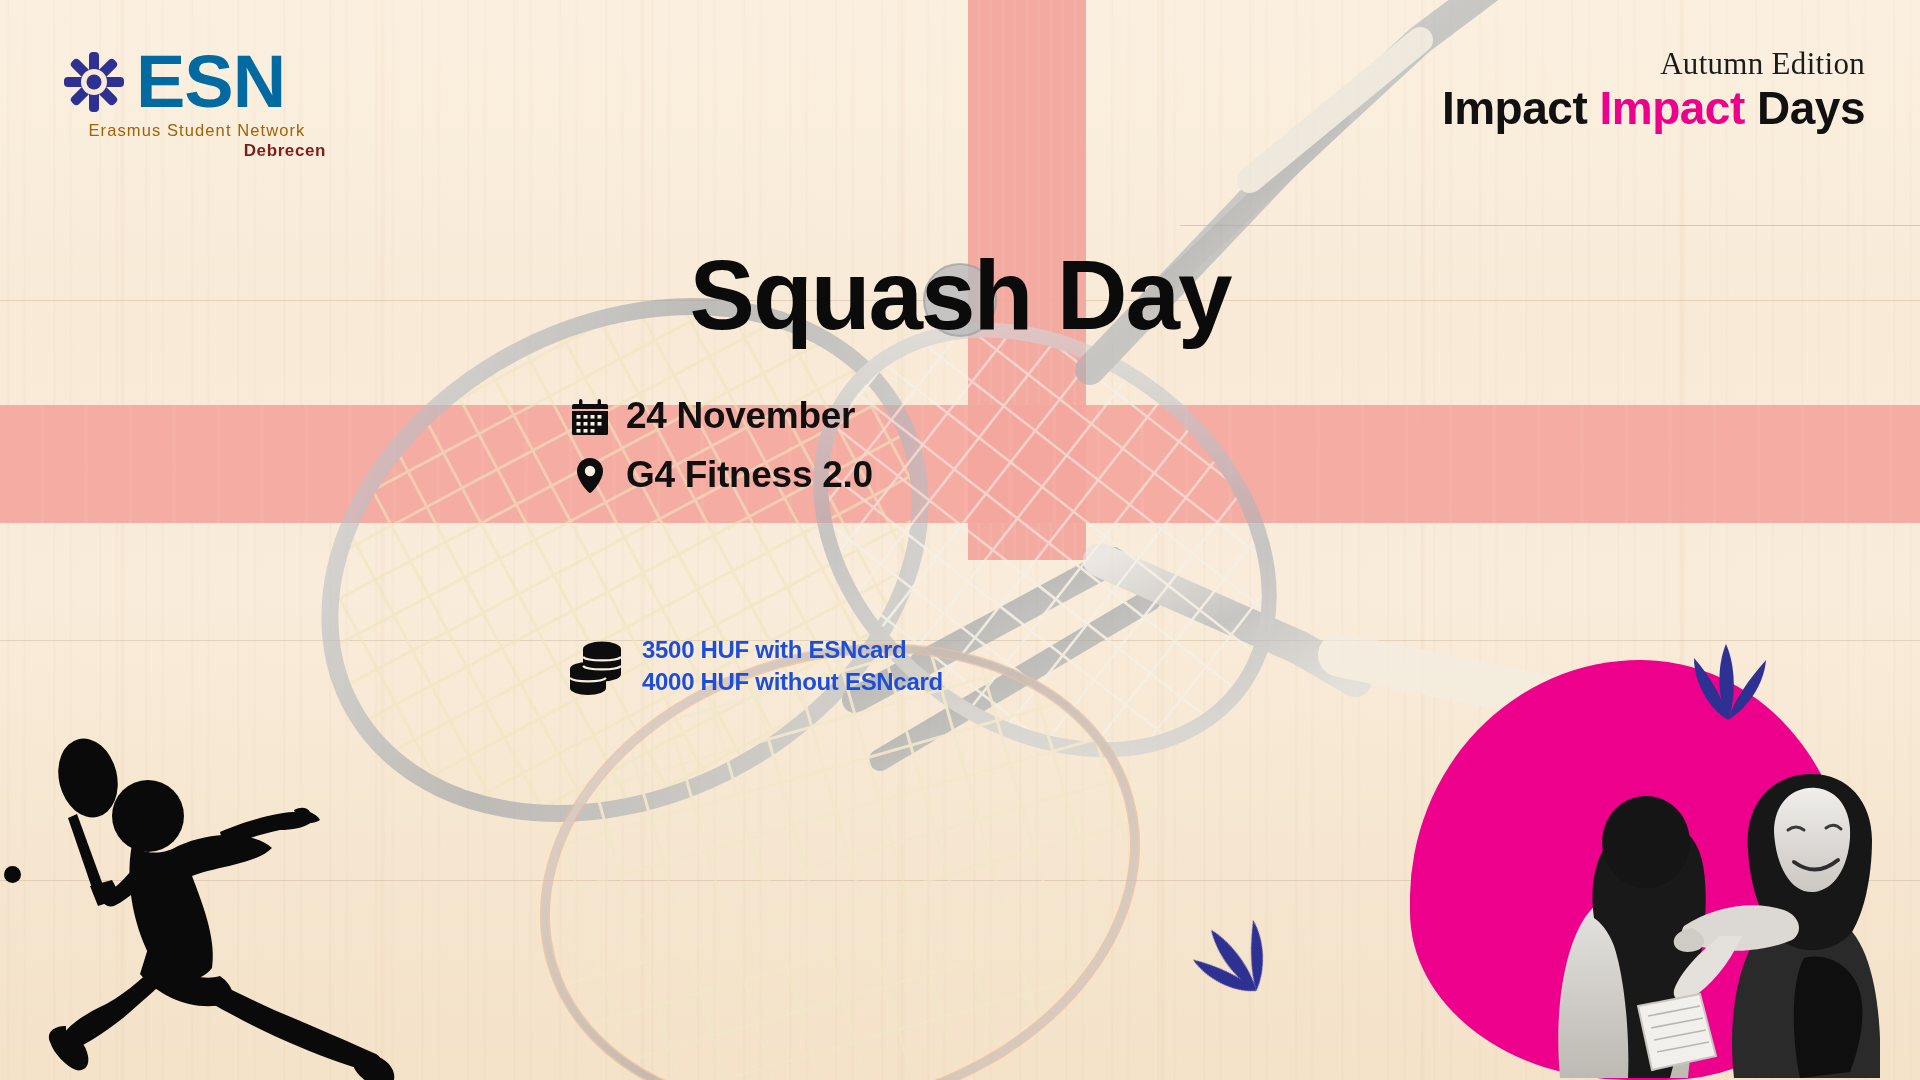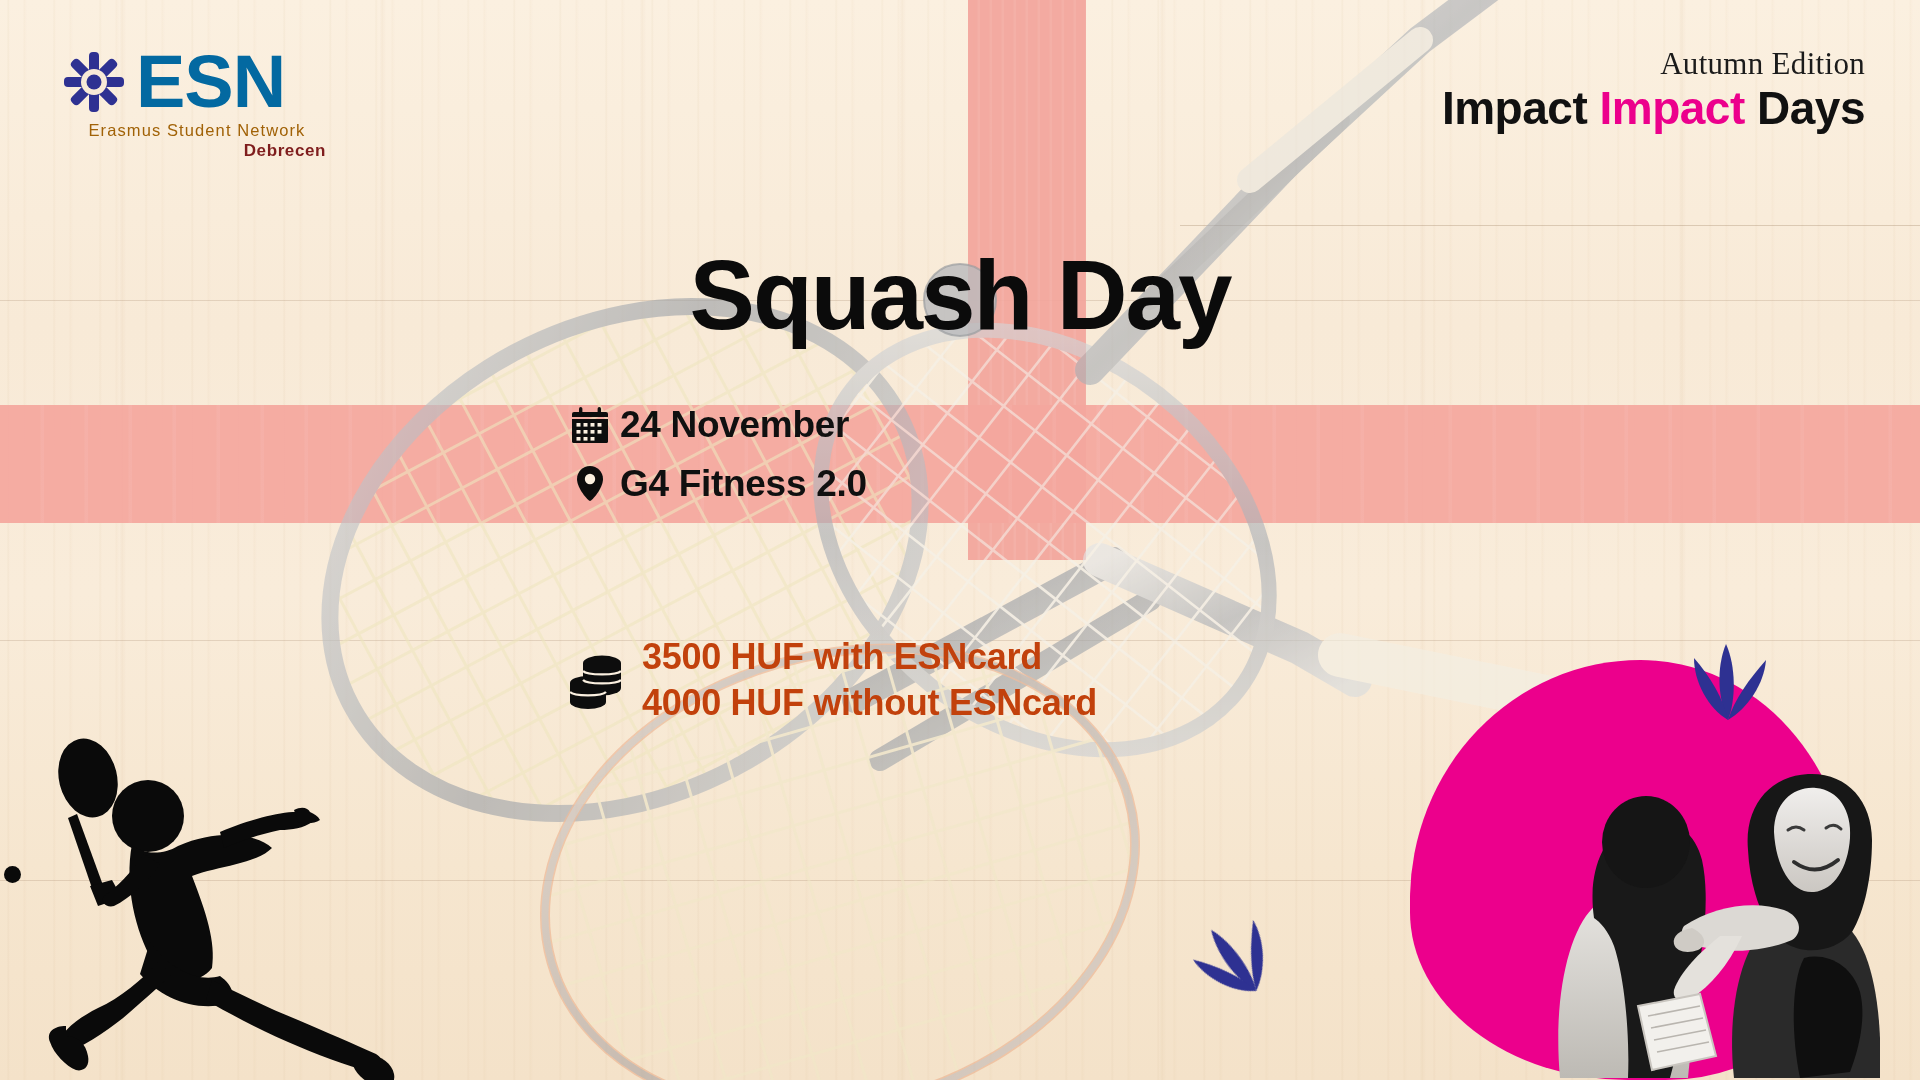--- a/index.html
+++ b/index.html
@@ -132,37 +132,37 @@
     letter-spacing:-2px; line-height:1;
     white-space:nowrap;
   }
 
   
   .info {
     position:absolute; left:568px; top:395px;
     display:flex; flex-direction:column; gap:0px;
   }
   .info-row {
-    display:flex; align-items:center; gap:8px;
+    display:flex; gap:14px;
     height:59px;
   }
   .info-ico { width:44px; height:44px; flex:0 0 44px; display:flex; align-items:center; justify-content:center; }
   .info-text {
     font-size:37px; font-weight:bold; color:#101010;
     letter-spacing:-.3px; white-space:nowrap;
   }
 
   .price {
     position:absolute; left:568px; top:635px;
     display:flex; align-items:center; gap:16px;
   }
   .price-ico { width:58px; height:62px; flex:0 0 58px; }
   .price-lines { display:flex; flex-direction:column; gap:3px; }
   .price-line {
-    font-size:36px; font-weight:bold; color:#c2410c;
+    font-size:24px; font-weight:bold; color:#1d4ed8;
     letter-spacing:-.3px; white-space:nowrap; line-height:1.2;
   }
 
   
   .silhouette { position:absolute; left:20px; bottom:-6px; width:430px; height:350px; }
   .ball-dot {
     position:absolute; left:4px; top:866px;
     width:17px; height:17px; border-radius:50%;
     background:#0a0a0a;
   }

